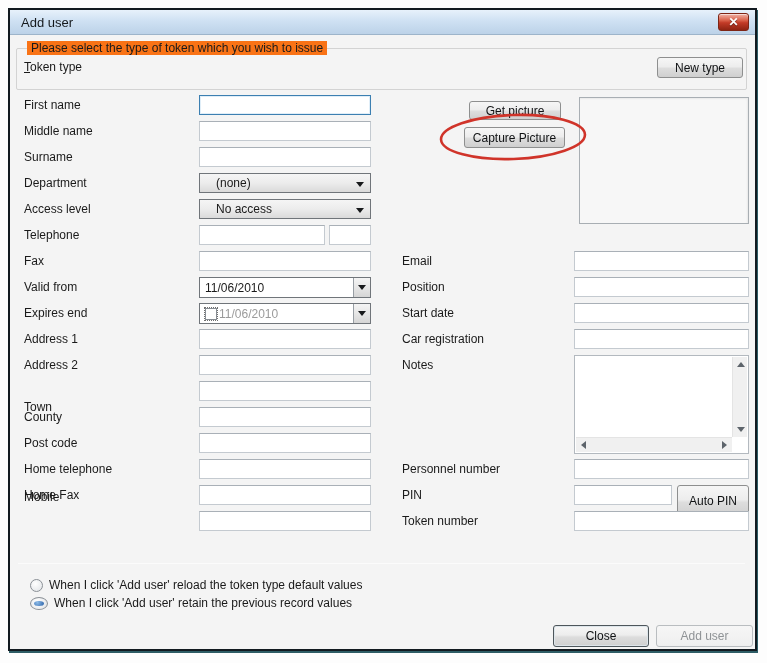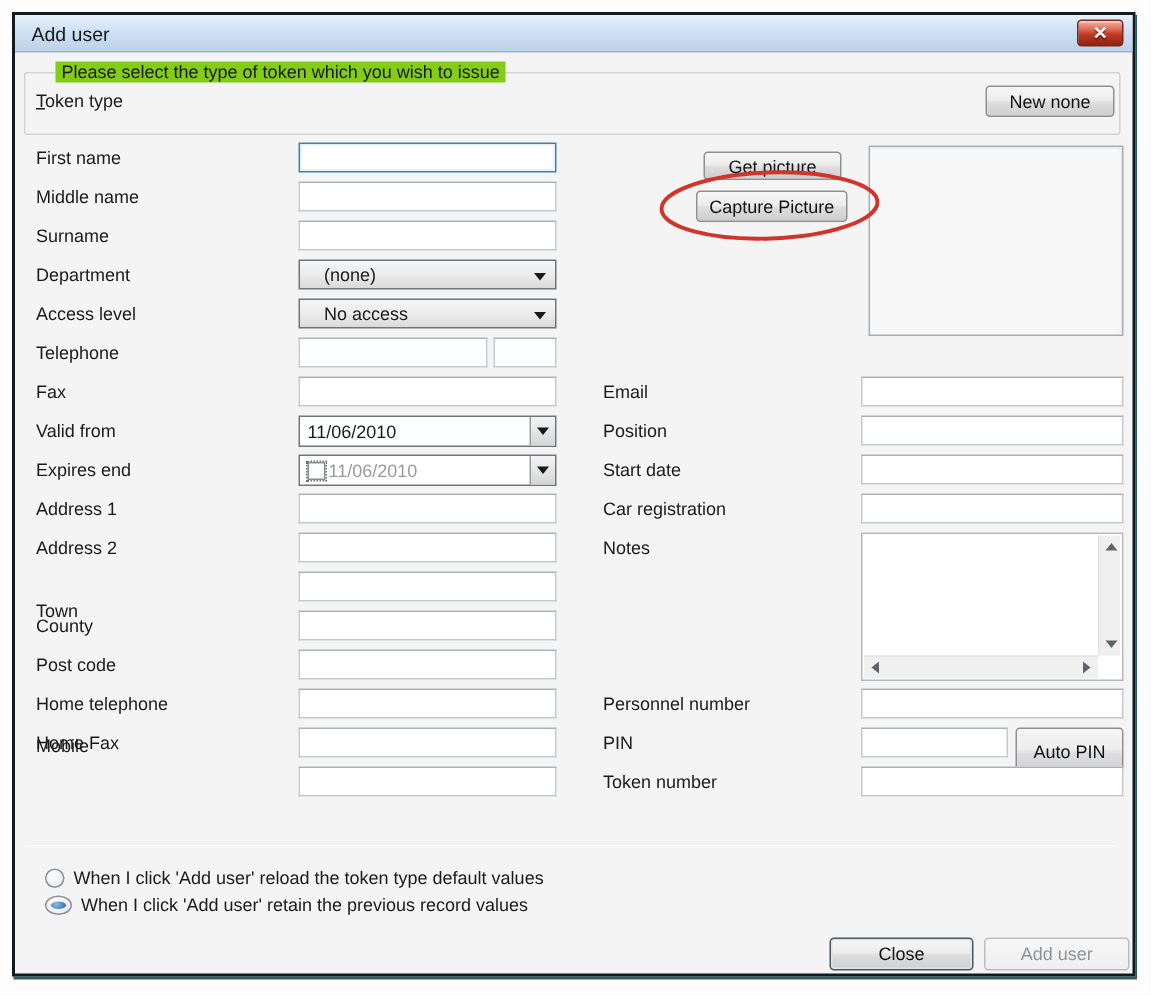--- a/index.html
+++ b/index.html
@@ -33,21 +33,21 @@
     display:flex; align-items:center; justify-content:center; cursor:default;
   }
   .winclose span { color:#fff; font-weight:bold; font-size:12px; line-height:1; text-shadow:0 1px 1px rgba(0,0,0,.45); }
 
   
   .groupbox {
     position:absolute; left:6px; top:38px; width:731px; height:42px;
     border:1px solid #d3d3d3; border-radius:2px;
   }
   .legend {
-    position:absolute; top:-8px; left:20px; background:#84cc16; padding:0 4px; white-space:nowrap;
+    position:absolute; top:-8px; left:10px; background:#f97316; padding:0 4px; white-space:nowrap;
   }
   .mnemonic { display:inline-block; }
   .mnemonic::first-letter { text-decoration:underline; }
 
   
   .lbl { position:absolute; left:14px; white-space:nowrap; }
   .tb {
     position:absolute; height:20px; background:#fff;
     border:1px solid #c4cad0; border-top-color:#a9b0b7;
   }
@@ -136,21 +136,21 @@
       <div class="winclose">
         <span>✕</span>
       </div>
     </div>
 
     <div class="groupbox">
       <span class="legend">Please select the type of token which you wish to issue</span>
     </div>
     <span class="lbl mnemonic" style="top:50px;">Token type</span>
     <div class="btn" style="left:647px; top:47px; width:86px; height:21px;">
-      <span>New none</span>
+      <span>New type</span>
     </div>
 
     <div class="btn" style="left:459px; top:91px; width:92px; height:19px;">
       <span>Get picture</span>
     </div>
     <div class="btn" style="left:454px; top:117px; width:101px; height:21px;">
       <span>Capture Picture</span>
     </div>
     <div class="picturebox"></div>
     <svg class="annotation-svg" style="left:423px; top:99px;" width="162" height="58">

